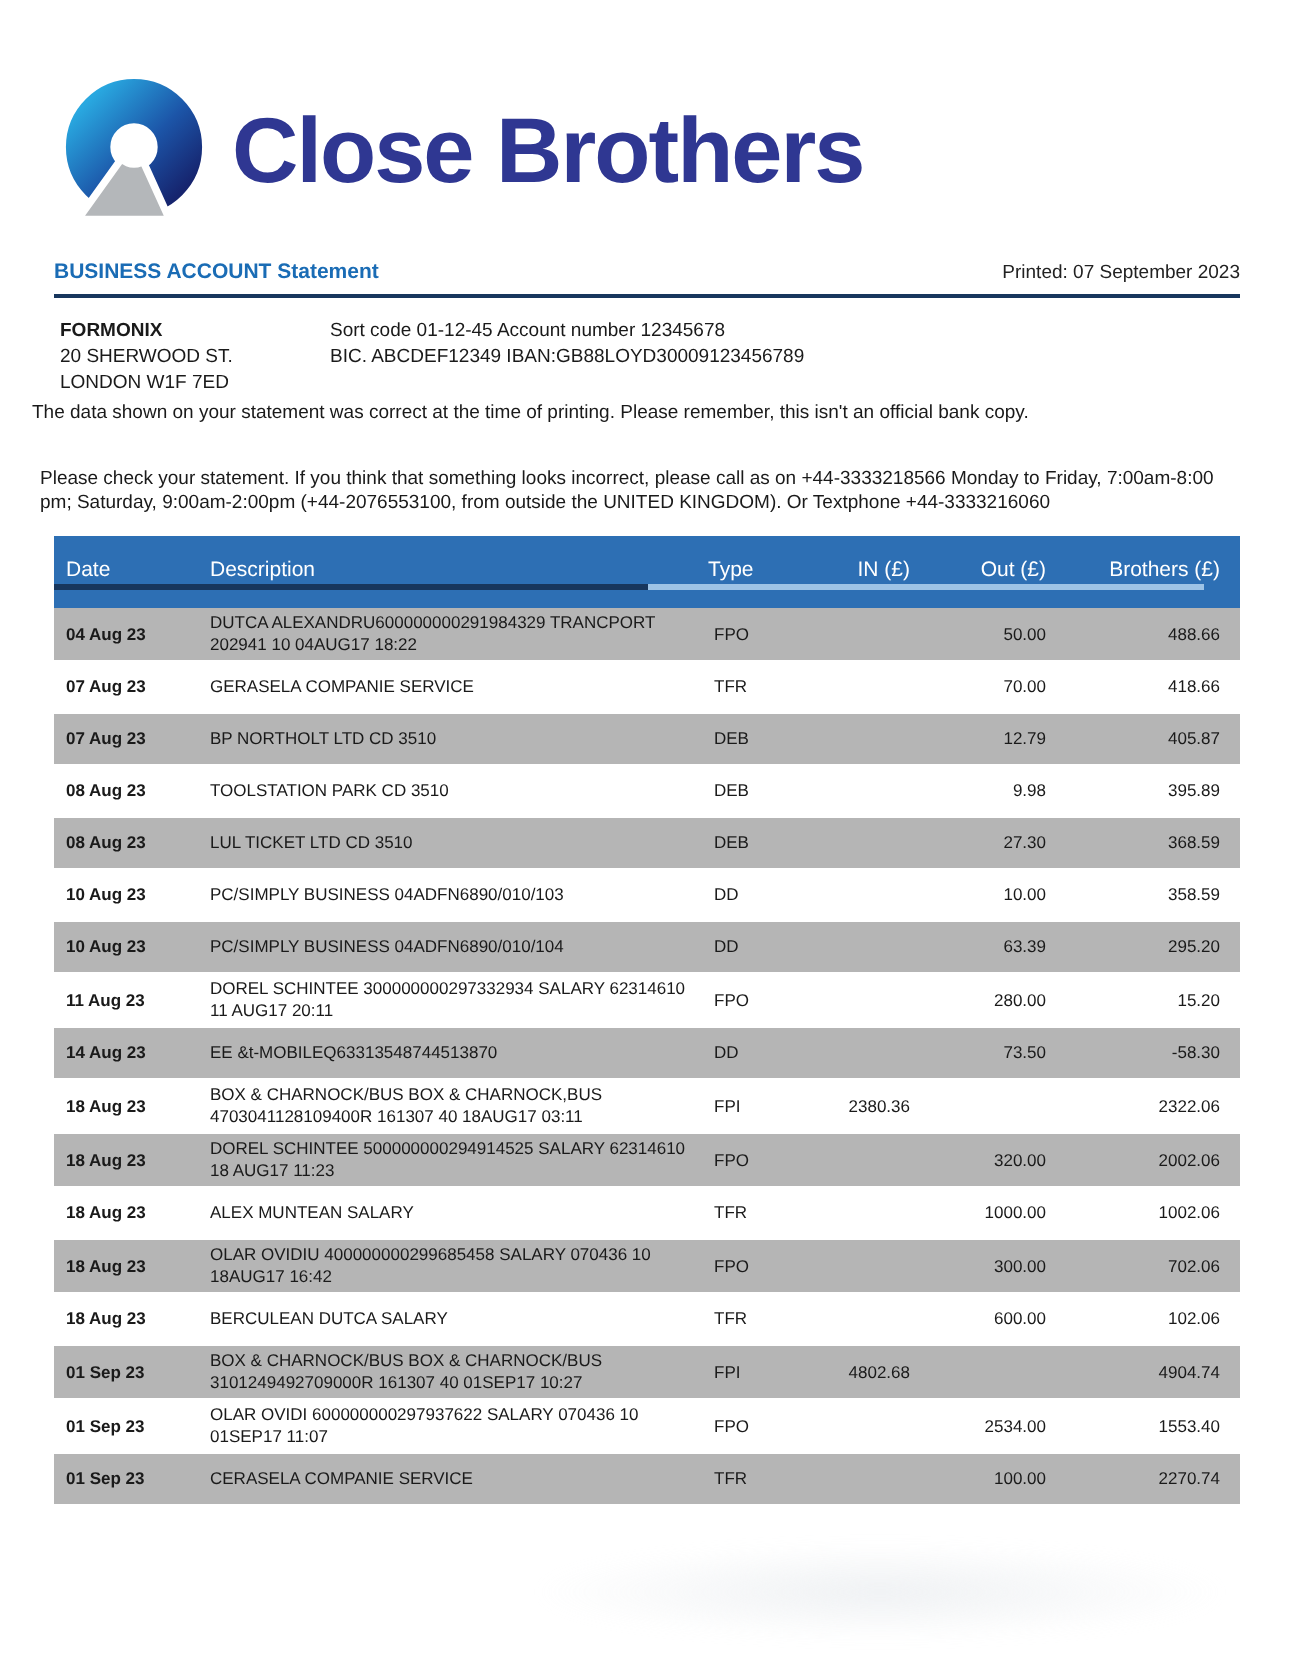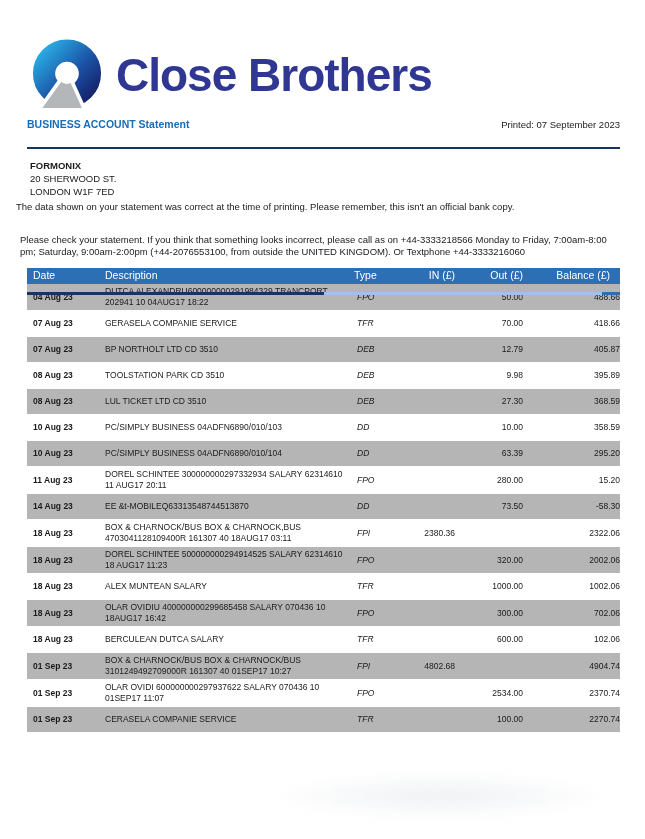--- a/index.html
+++ b/index.html
@@ -15,52 +15,52 @@
   html,body{background:#fff;}
   body{font-family:"Liberation Sans",sans-serif;color:var(--text);}
   .page{position:relative;width:645px;height:839px;background:#fff;overflow:hidden;}
 
   
   .brand{position:absolute;left:30px;top:38px;display:flex;align-items:flex-end;}
   .logo{width:74px;height:74px;display:block;}
   .wordmark{font-size:46px;font-weight:700;color:var(--wordmark);letter-spacing:-1px;margin-left:12px;line-height:74px;}
 
   
-  .statement-bar{position:absolute;left:27px;right:25px;top:118px;display:flex;justify-content:space-between;align-items:baseline;}
+  .statement-bar{position:absolute;left:27px;right:25px;top:130px;display:flex;justify-content:space-between;align-items:baseline;}
   .statement-title{font-size:10.5px;font-weight:700;color:var(--title-blue);}
   .printed{font-size:9.5px;color:#222;}
   .rule{position:absolute;left:27px;right:25px;top:147px;height:2px;background:var(--navy-line);}
 
   
   .account{position:absolute;left:30px;top:159px;display:flex;}
   .acct-left{width:135px;font-size:9.5px;line-height:13px;}
   .acct-left .name{font-weight:700;}
   .acct-right{font-size:9.5px;line-height:13px;}
 
   .notice-1{position:absolute;left:16px;top:201px;width:600px;font-size:9.5px;line-height:12px;}
   .notice-2{position:absolute;left:20px;top:234px;width:598px;font-size:9.5px;line-height:12px;}
 
   
   .table-wrap{position:absolute;left:27px;top:268px;width:593px;}
   table{border-collapse:collapse;table-layout:fixed;width:593px;font-size:8.5px;}
   col.c-date{width:72px;} col.c-desc{width:249px;} col.c-type{width:60px;}
   col.c-in{width:52px;} col.c-out{width:68px;} col.c-bal{width:92px;}
-  thead th{background:var(--header-blue);color:#fff;font-weight:400;font-size:10.5px;height:16px;text-align:left;padding:0 0 2px 6px;}
+  thead th{background:var(--header-blue);color:#fff;font-weight:400;font-size:10.5px;height:36px;text-align:left;padding:0 0 2px 6px;}
   thead th.num{text-align:right;padding-right:5px;}
   thead th.bal{padding-right:10px;}
   .header-strip{height:3px;display:flex;}
   .header-strip .dark{width:50%;background:var(--navy-line);}
   .header-strip .light{width:47%;background:var(--light-strip);}
   .header-strip .tail{flex:1;background:var(--header-blue);}
   tbody td{vertical-align:middle;padding:2px 0 2px 6px;line-height:11px;border-bottom:1.5px solid #fff;height:26px;}
   tbody tr.alt td{background:var(--row-grey);}
   td.date{font-weight:700;font-size:8.5px;}
-  td.type{padding-left:9px;font-style:italic;}
+  td.type{padding-left:9px;}
   td.in,td.out{text-align:right;padding-right:5px;}
-  td.bal{text-align:right;}
+  td.bal{text-align:right;padding-right:10px;}
 
   .watermark{position:absolute;left:265px;top:772px;width:350px;height:48px;
     background:radial-gradient(ellipse at center,#e9ecef 0%,rgba(255,255,255,0) 70%);
     filter:blur(4px);opacity:.7;}
 </style>
 </head>
 <body>
 
 <div class="page">
 
@@ -84,20 +84,24 @@
     <div class="statement-title">BUSINESS ACCOUNT Statement</div>
     <div class="printed">Printed: 07 September 2023</div>
   </div>
   <div class="rule"></div>
 
   <div class="account">
     <div class="acct-left">
       <div class="name">FORMONIX</div>
       <div>20 SHERWOOD ST.</div>
       <div>LONDON W1F 7ED</div>
+    </div>
+    <div class="acct-right">
+      <div>Sort code 01-12-45  Account number 12345678</div>
+      <div>BIC. ABCDEF12349   IBAN:GB88LOYD30009123456789</div>
     </div>
   </div>
 
   <div class="notice-1">The data shown on your statement was correct at the time of printing. Please remember, this isn't an official bank copy.</div>
   <div class="notice-2">Please check your statement. If you think that something looks incorrect, please call as on +44-3333218566 Monday to Friday, 7:00am-8:00 pm; Saturday, 9:00am-2:00pm (+44-2076553100, from outside the UNITED KINGDOM). Or Textphone +44-3333216060</div>
 
   <div class="table-wrap">
     <table>
       <colgroup>
         <col class="c-date">
@@ -107,21 +111,21 @@
           <col class="c-out">
           <col class="c-bal">
       </colgroup>
       <thead>
         <tr>
           <th>Date</th>
           <th>Description</th>
           <th>Type</th>
           <th class="num">IN (£)</th>
           <th class="num">Out (£)</th>
-          <th class="num bal">Balance (£)</th>
+          <th class="num bal">Brothers (£)</th>
         </tr>
       </thead>
       <tbody>
           <tr class="alt">
             <td class="date">04 Aug 23</td>
             <td class="desc">DUTCA ALEXANDRU600000000291984329 TRANCPORT 202941 10 04AUG17 18:22</td>
             <td class="type">FPO</td>
             <td class="in"></td>
             <td class="out">50.00</td>
             <td class="bal">488.66</td>
@@ -237,21 +241,21 @@
             <td class="in">4802.68</td>
             <td class="out"></td>
             <td class="bal">4904.74</td>
           </tr>
           <tr>
             <td class="date">01 Sep 23</td>
             <td class="desc">OLAR OVIDI 600000000297937622 SALARY 070436 10 01SEP17 11:07</td>
             <td class="type">FPO</td>
             <td class="in"></td>
             <td class="out">2534.00</td>
-            <td class="bal">2370.74</td>
+            <td class="bal">1553.40</td>
           </tr>
           <tr class="alt">
             <td class="date">01 Sep 23</td>
             <td class="desc">CERASELA COMPANIE SERVICE</td>
             <td class="type">TFR</td>
             <td class="in"></td>
             <td class="out">100.00</td>
             <td class="bal">2270.74</td>
           </tr>
         </tbody>

